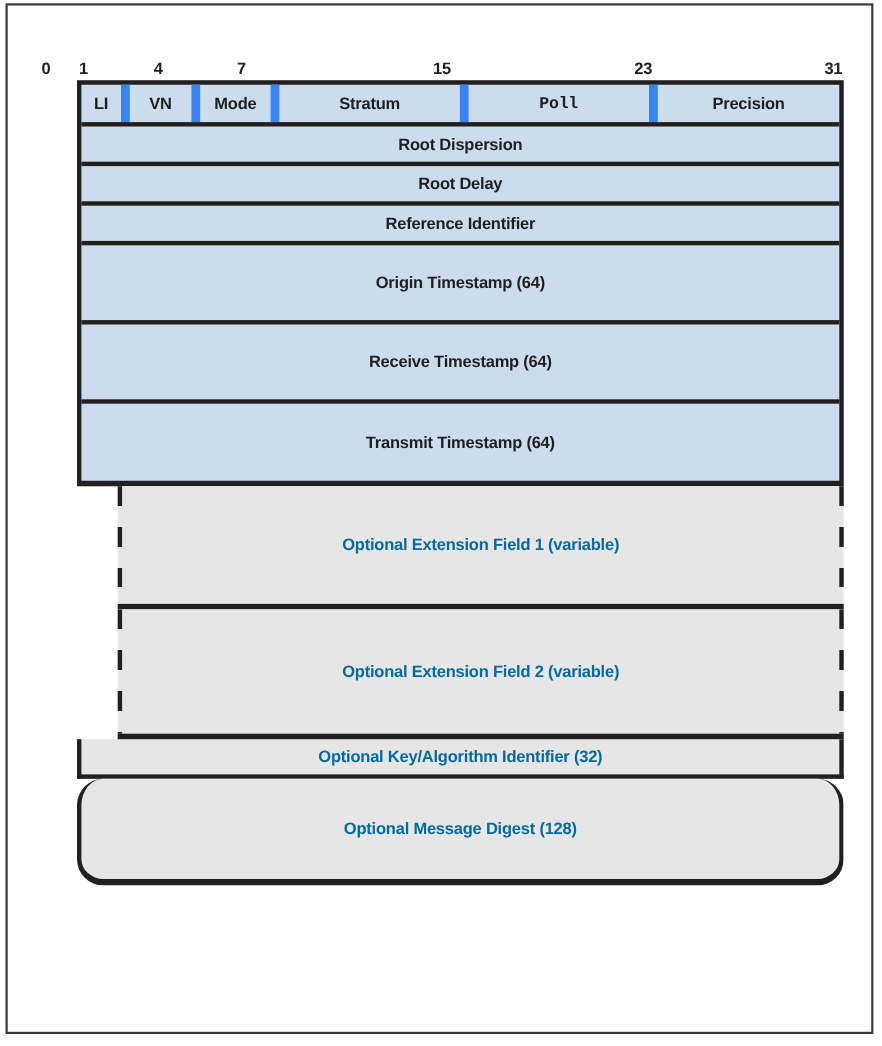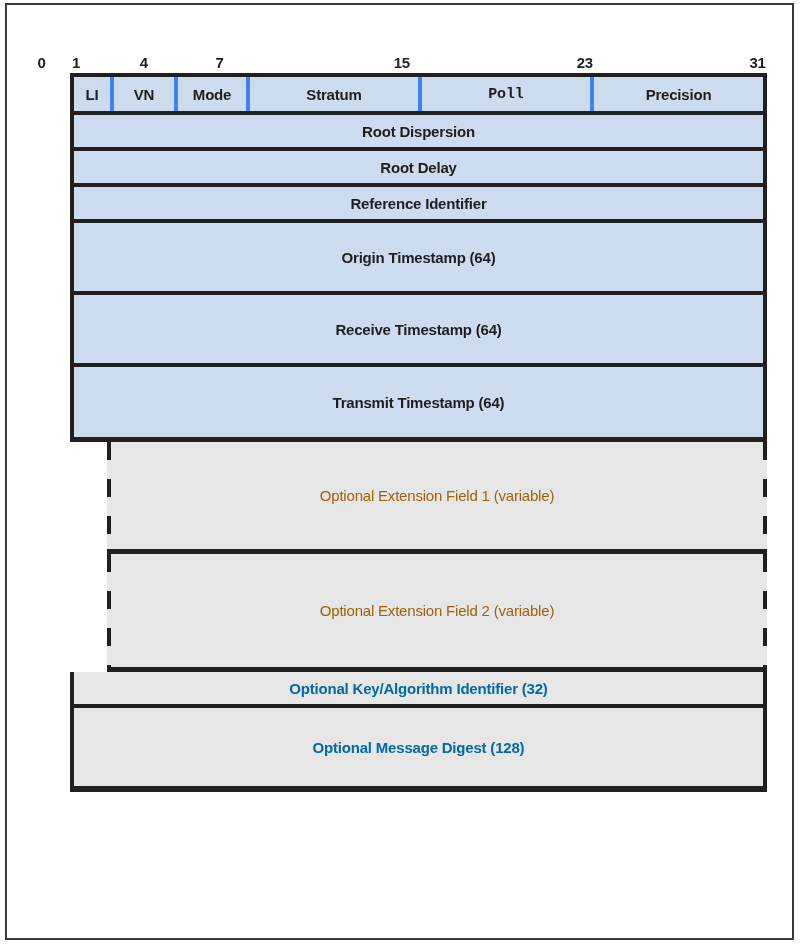--- a/index.html
+++ b/index.html
@@ -79,41 +79,41 @@
   .cell {
     display: flex;
     align-items: center;
     justify-content: center;
     box-sizing: border-box;
     height: 34px;
     font-size: 15px;
     font-weight: bold;
     letter-spacing: -0.2px;
   }
-  .cell + .cell { border-left: 4px solid #3b82f6; }
+  .cell + .cell { border-left: 8px solid #3b82f6; }
   .w-li   { width: 5.2%; }
   .w-vn   { width: 9.3%; }
   .w-mode { width: 10.5%; }
   .w-str  { width: 24.9%; }
   .w-poll { width: 25.0%; font-family: Liberation Mono, monospace; }
   .w-prec { flex: 1; }
   
   .opt-ext {
     position: relative;
     background: #e6e6e6;
     border-bottom: 5px solid #231f20;
     box-sizing: border-box;
     display: flex;
     align-items: center;
     justify-content: center;
     font-size: 15px;
-    font-weight: normal;
+    font-weight: bold;
     letter-spacing: -0.2px;
     text-align: center;
-    color: #a16207;
+    color: #0369a1;
     margin-left: 37px;
   }
   .h-ext1 { height: 112px; }
   .h-ext2 { height: 118px; }
   .dash-v {
     position: absolute;
     top: 0;
     bottom: 0;
     width: 4px;
     background: repeating-linear-gradient(to bottom, #231f20 0 18px, transparent 18px 37px);
@@ -129,21 +129,21 @@
     display: flex;
     align-items: center;
     justify-content: center;
     font-size: 15px;
     font-weight: bold;
     letter-spacing: -0.2px;
     text-align: center;
     color: #0369a1;
   }
   .h-key    { height: 36px; }
-  .h-digest { height: 84px; border-bottom-width: 6px; }
+  .h-digest { height: 97px; border-bottom-width: 6px; border-radius: 24px; }
 </style>
 </head>
 <body>
 
 <div class="canvas">
   <div class="outer-frame"></div>
 
   <div class="diagram">
 
     <div class="ruler">

